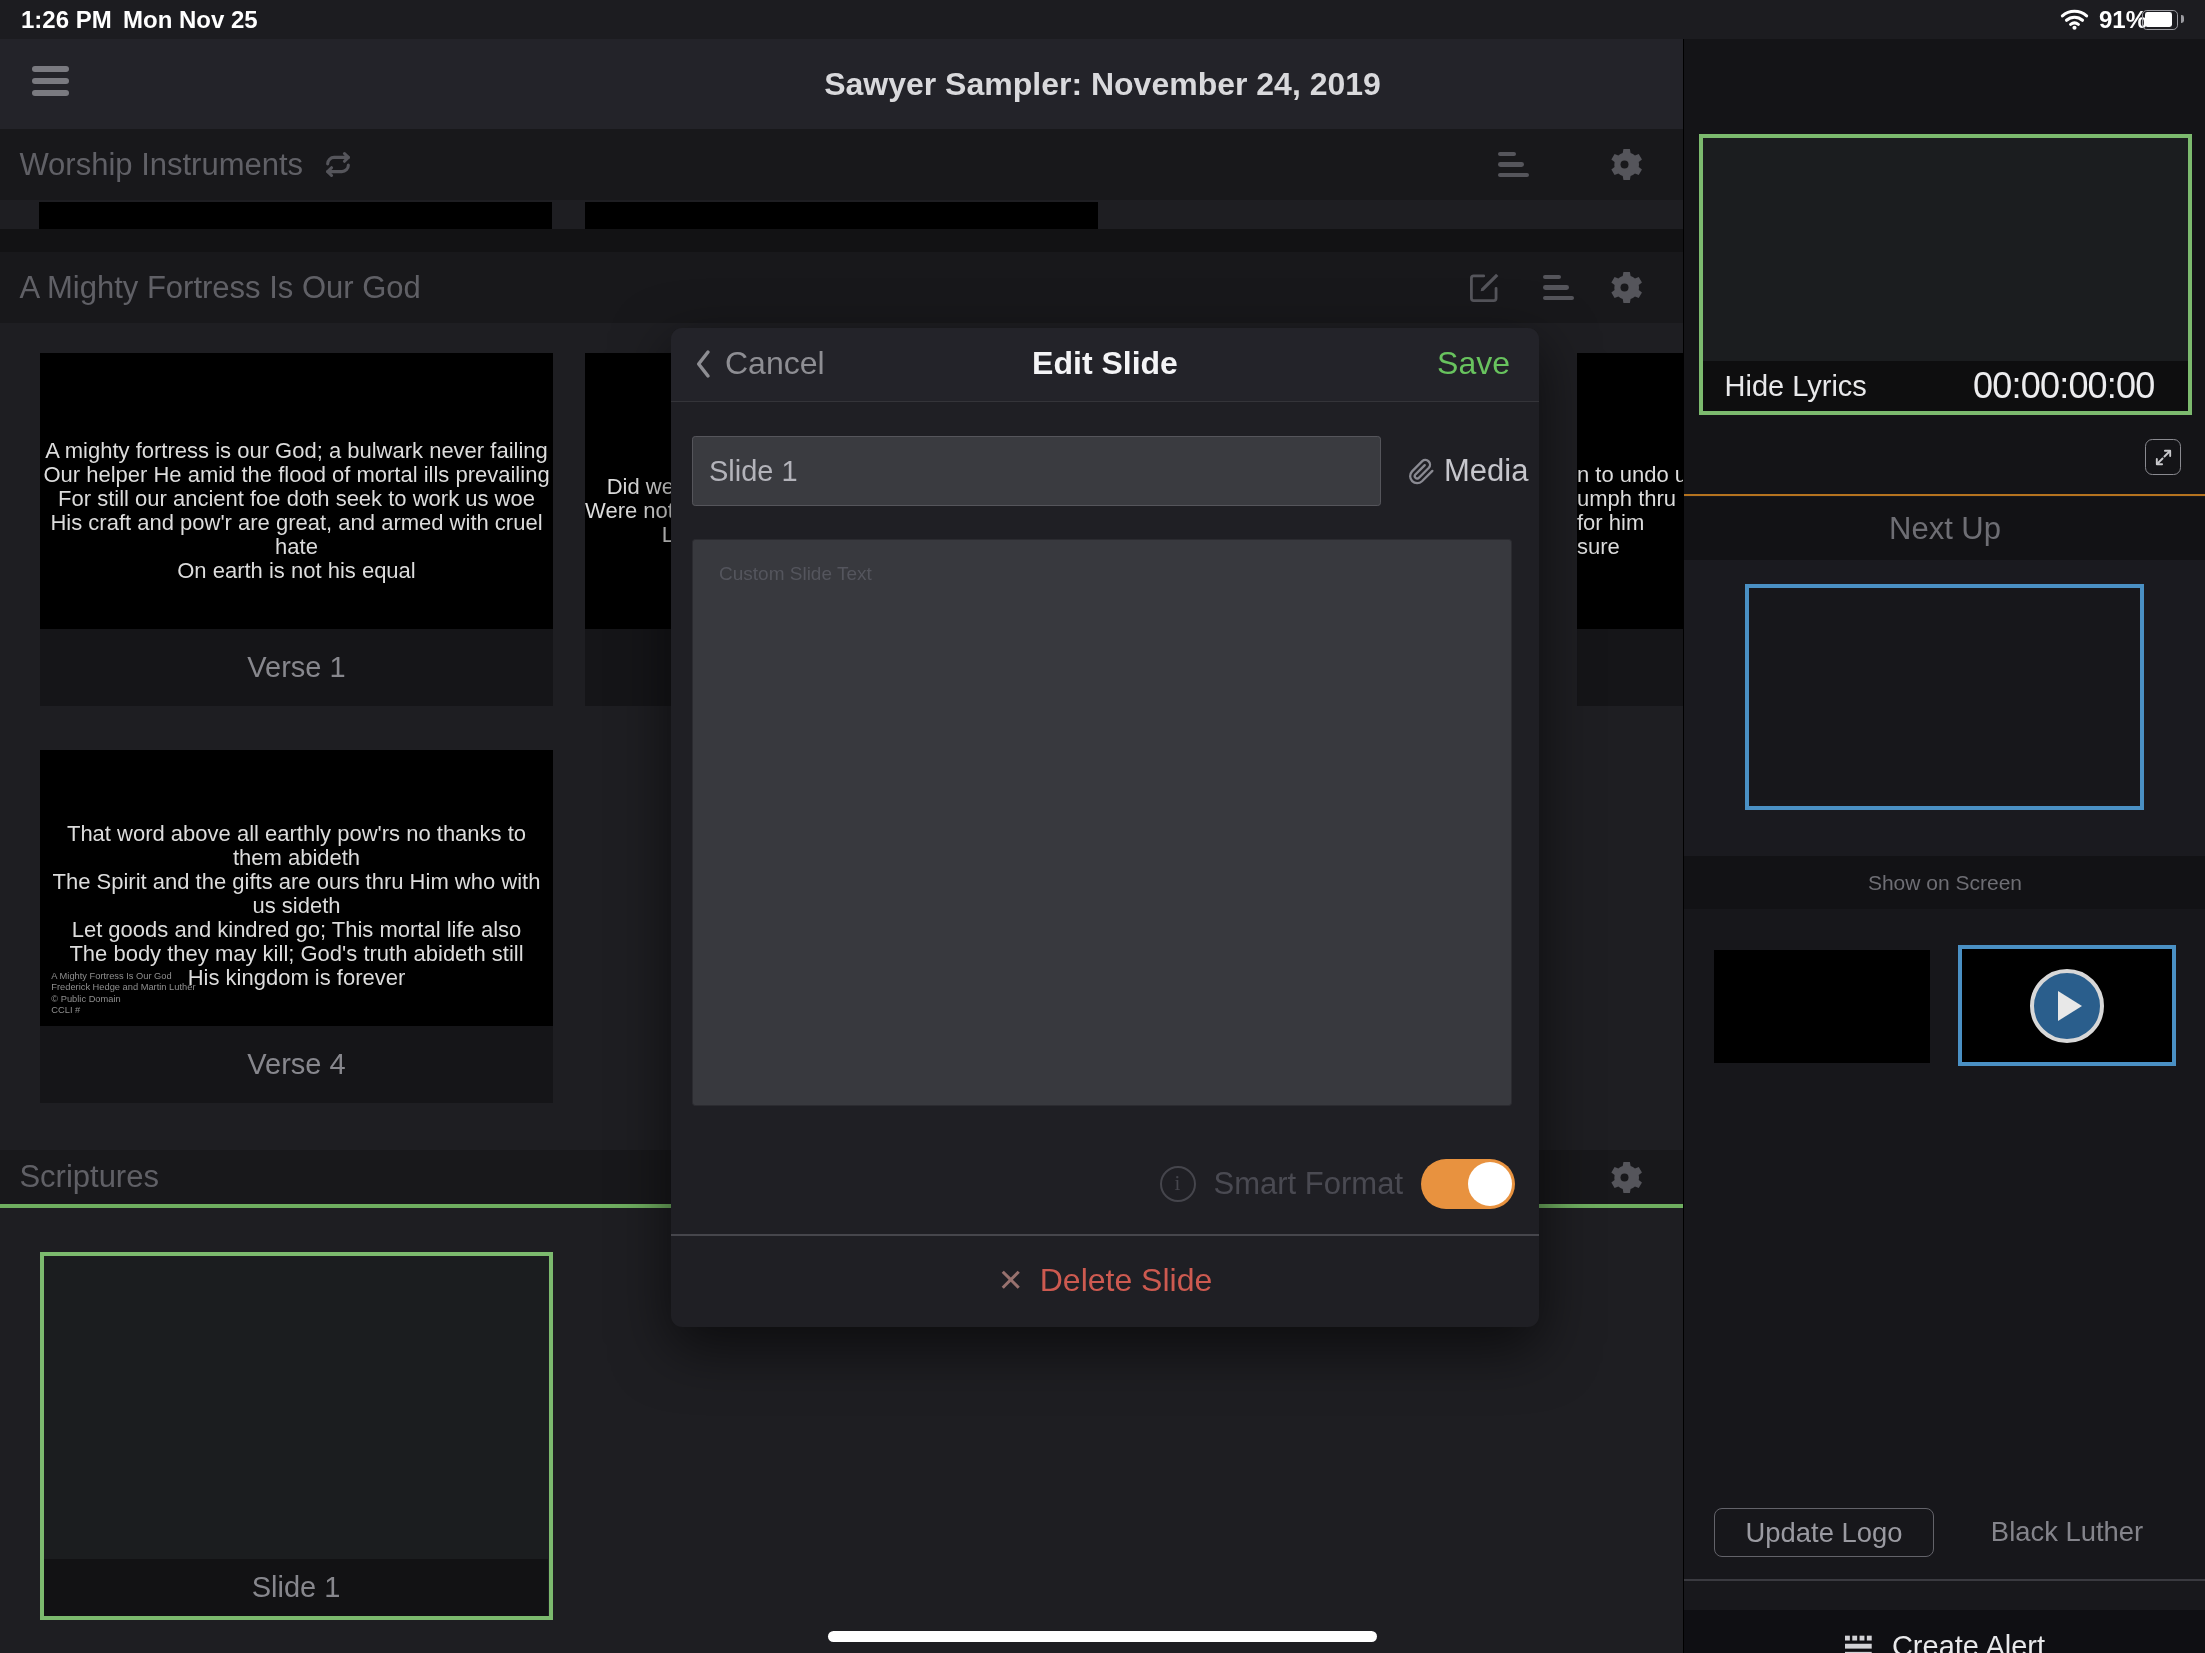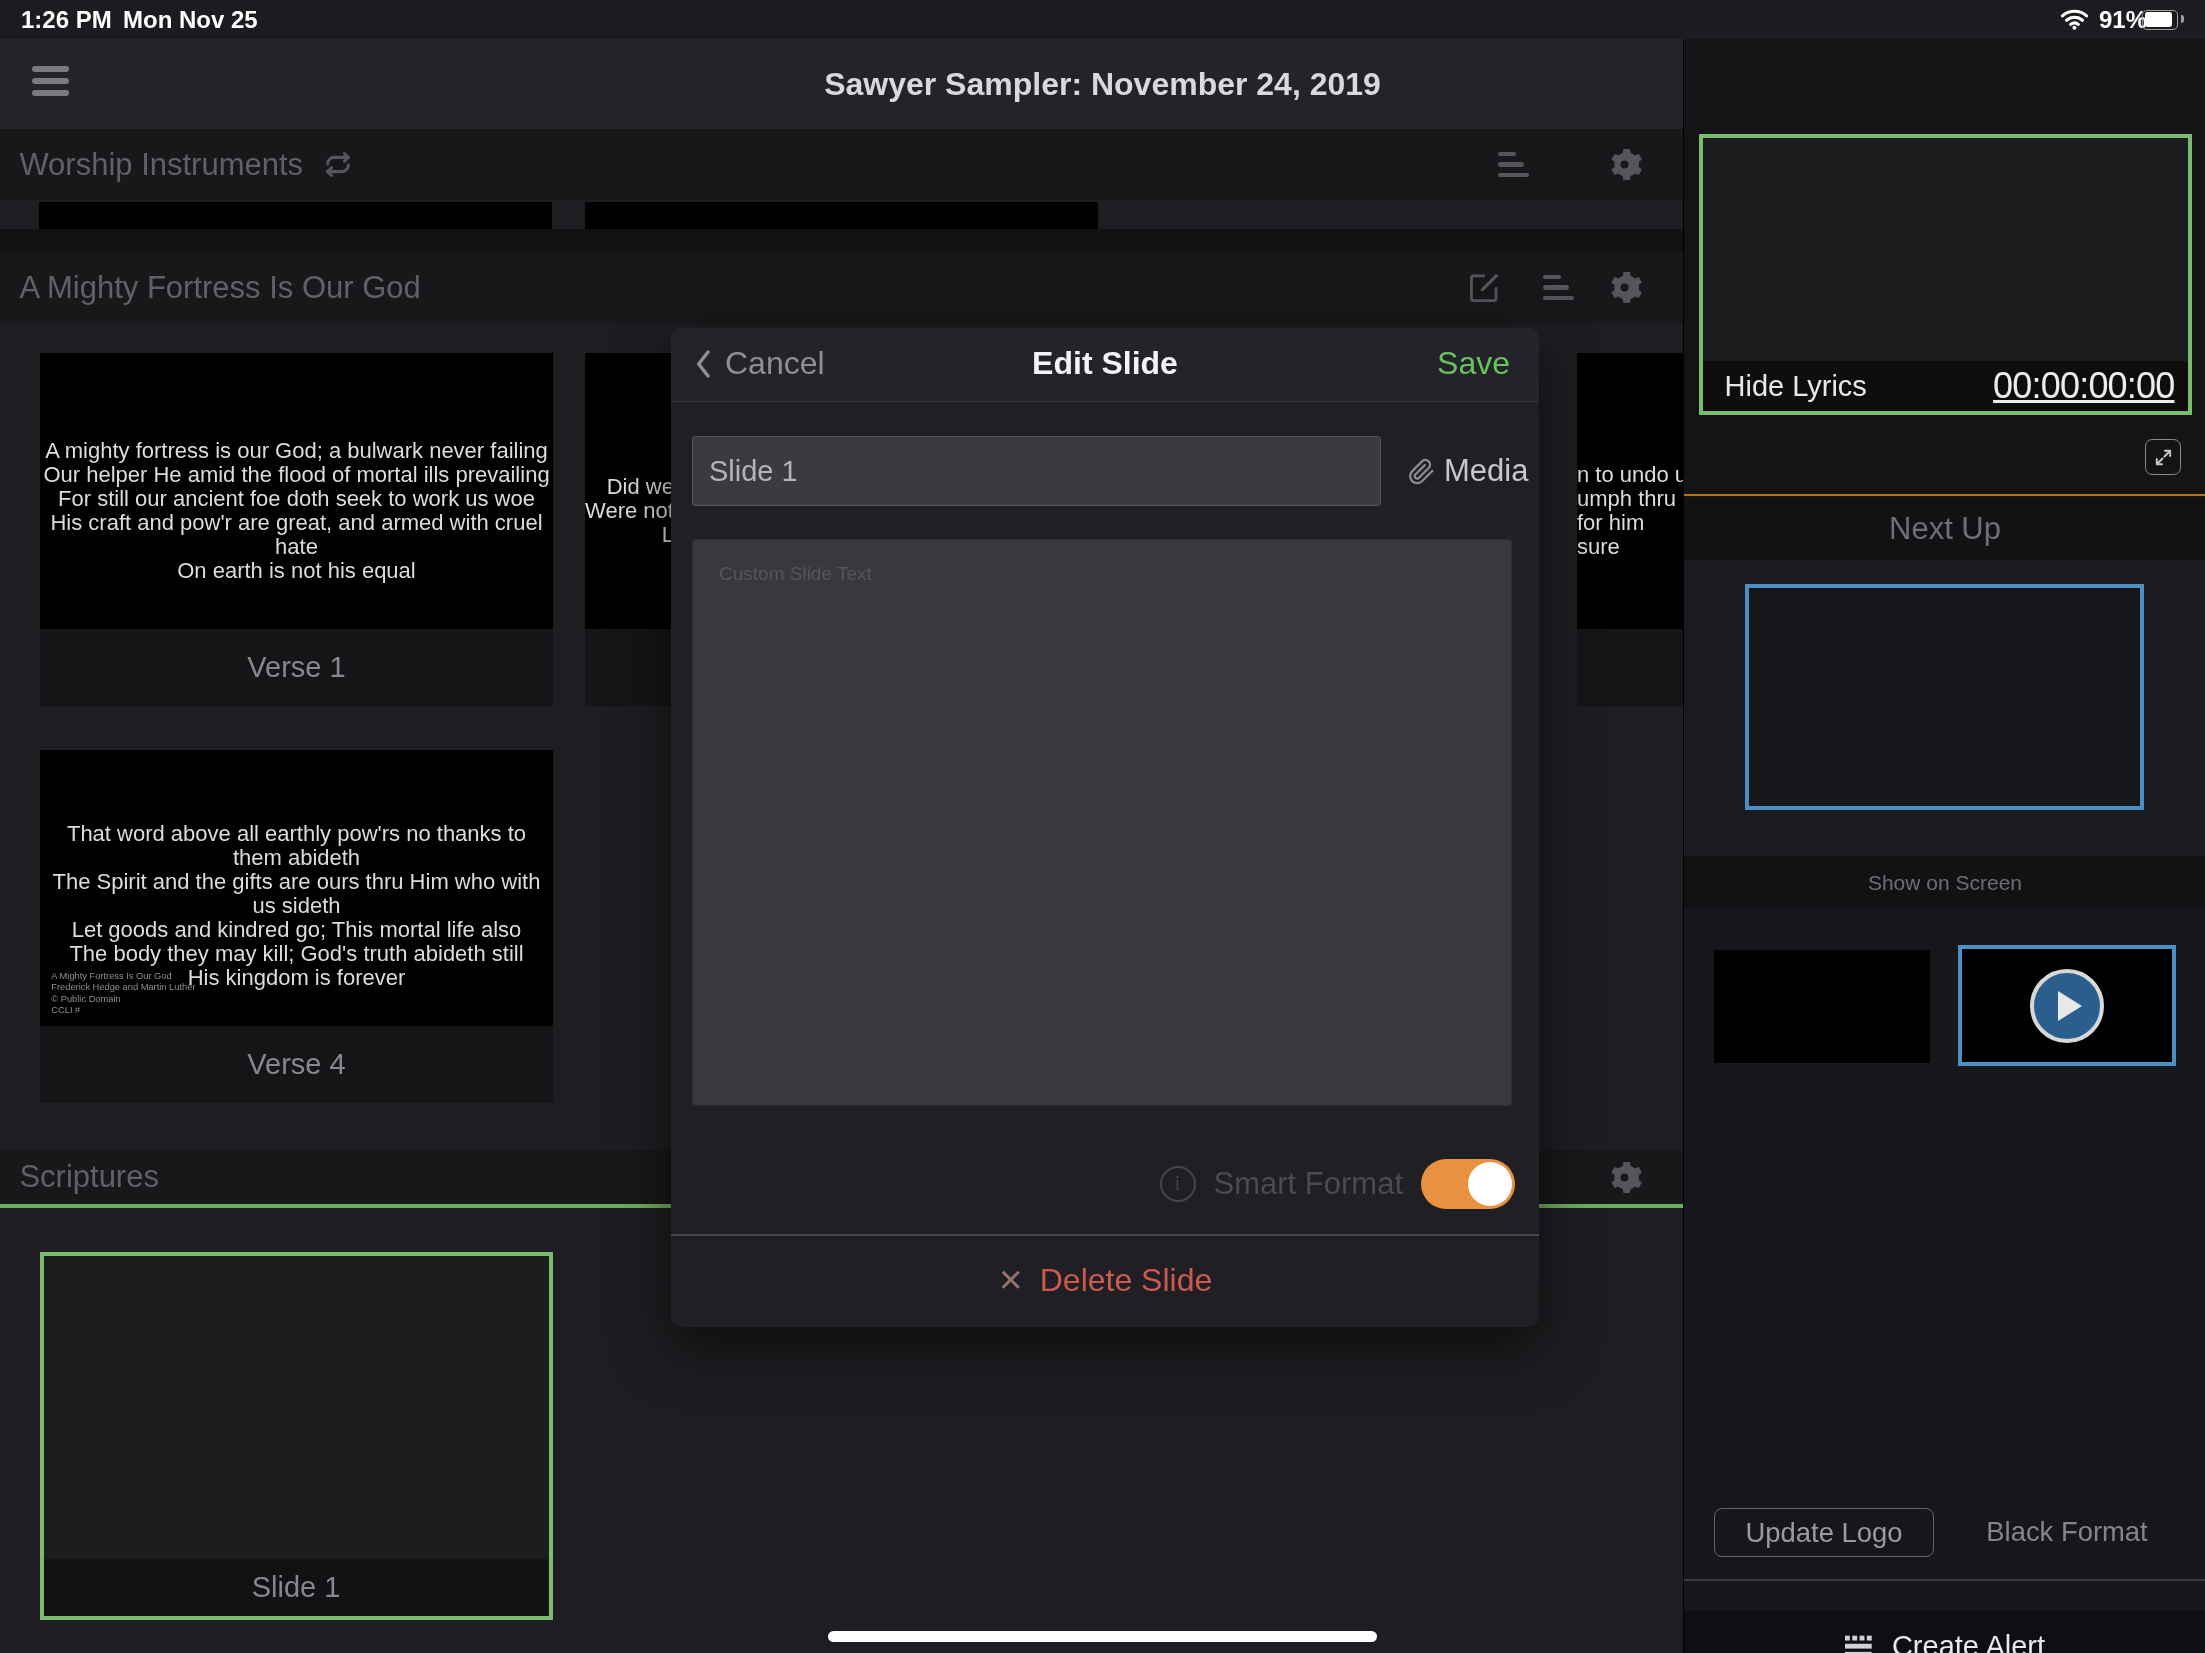--- a/index.html
+++ b/index.html
@@ -50,21 +50,21 @@
   .toggle .knob{position:absolute;right:3.2px;top:3.2px;width:44px;height:44px;border-radius:50%;background:#fff;}
   .del-x{color:#97716e;font-size:31px;}
   .del-label{color:#cd5a50;font-size:32px;}
 
   
   .sidebar{left:1683px;top:39px;width:522px;height:1614px;background:#18181c;border-left:1.6px solid #000;}
   .band{background:#121215;color:#6e6e74;display:flex;align-items:center;justify-content:center;}
   .preview-green{left:14.5px;top:95px;width:485px;height:273px;border:4px solid #7cba6e;background:#1b1d1f;}
   .pv-bar{position:absolute;left:0;bottom:0;width:100%;height:50px;background:rgba(10,10,12,.78);display:flex;align-items:center;}
   .hide-lyrics{color:#e8e8ea;font-size:29px;margin-left:22px;}
-  .timer{margin-left:auto;margin-right:13px;color:#ececee;font-size:36px;letter-spacing:-0.8px;text-decoration:underline;}
+  .timer{margin-left:auto;margin-right:33px;color:#ececee;font-size:36px;letter-spacing:-0.8px;}
   .preview-blue{left:61px;top:545px;width:391px;height:218px;border:4px solid #4a90c4;background:#17171b;}
   .thumb{background:#000;}
   .play-wrap{border:4px solid #4a90c4;background:#000;display:flex;align-items:center;justify-content:center;}
   .play-circ{width:74px;height:74px;border-radius:50%;background:#2a5e8c;border:4px solid #d8d8d8;
              display:flex;align-items:center;justify-content:center;box-sizing:border-box;}
   .play-tri{width:0;height:0;border-left:24px solid #e8e8e8;border-top:15.3px solid transparent;border-bottom:15.3px solid transparent;margin-left:6.5px;}
   .ghost-btn{border:1.6px solid #63636a;border-radius:8px;color:#9a9aa1;font-size:27.4px;display:flex;align-items:center;justify-content:center;}
   .plain-btn{color:#84848b;font-size:27.4px;display:flex;align-items:center;justify-content:center;}
   .alert-band{background:#0f0f13;color:#e9e9eb;font-size:29px;display:flex;align-items:center;justify-content:center;gap:13px;}
 
@@ -329,21 +329,21 @@
     <div class="abs play-wrap" style="left:274px;top:906px;width:210px;height:113px;">
       <div class="play-circ">
           <div class="play-tri"></div>
         </div>
     </div>
 
     <div class="abs ghost-btn" style="left:30px;top:1469px;width:218px;height:47px;">
       <span>Update Logo</span>
     </div>
     <div class="abs plain-btn" style="left:274px;top:1469px;width:218px;height:47px;">
-      <span>Black Format</span>
+      <span>Black Luther</span>
     </div>
 
     <div class="abs" style="left:0;top:1540px;width:100%;height:1.6px;background:#3a3a40;"></div>
 
     <div class="abs alert-band" style="left:0;top:1542px;width:100%;height:73px;margin-top:29px;">
       <span>
         <svg width="34" height="26" viewBox="0 0 21 14" fill="#d2d2d6">
           <rect x="0" y="0" width="3" height="3"></rect>
             <rect x="4.5" y="0" width="3" height="3"></rect>
             <rect x="9" y="0" width="3" height="3"></rect>

